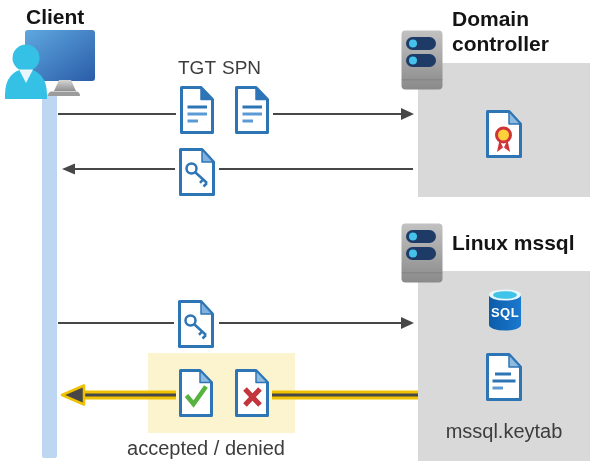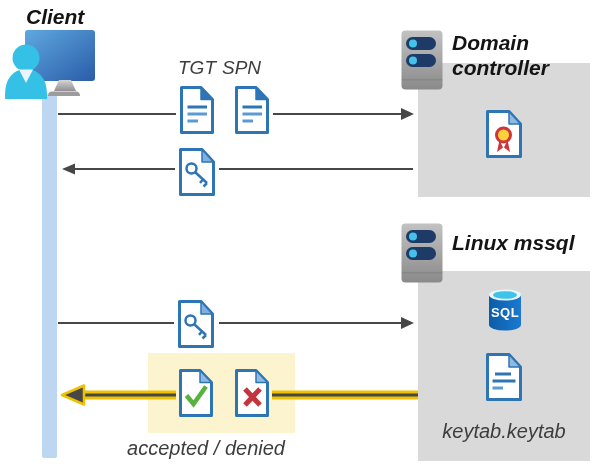--- a/index.html
+++ b/index.html
@@ -9,21 +9,21 @@
     --check-green:#57B33F; --cross-red:#C4343C; --cert-yellow:#FFD23B; --cert-red:#D13438;
     --sql-blue:#1167B5; --sql-cyan:#3FC3E8; --text-dark:#3D3D3D; --heading-black:#141414;
   }
   html,body{margin:0;padding:0;background:#fff;}
   .canvas{position:relative;width:600px;height:468px;background:#fff;overflow:hidden;
           font-family:"Liberation Sans",sans-serif;}
   .abs{position:absolute;}
   .graybox{position:absolute;background:var(--box-gray);}
   .yellowbox{position:absolute;background:var(--highlight-yellow);}
   .timeline{position:absolute;background:var(--timeline-blue);border-radius:2px;}
-  .lbl{position:absolute;color:var(--text-dark);font-style:italic;}
+  .lbl{position:absolute;color:var(--text-dark);}
   .heading{font-weight:700;color:var(--heading-black);font-size:21px;line-height:1.2;}
   .small-lbl{font-size:19px;text-align:left;}
   .mid-lbl{font-size:20px;text-align:center;}
   svg{display:block;}
   .doc-outline{fill:#fff;stroke:var(--doc-blue);stroke-width:3;stroke-linejoin:round;}
   .fold-solid{fill:var(--doc-blue);stroke:var(--doc-blue);stroke-width:1.5;stroke-linejoin:round;}
   .fold-light{fill:var(--fold-light);stroke:var(--doc-blue);stroke-width:1.5;stroke-linejoin:round;}
   .fold-mid{fill:var(--fold-mid);stroke:var(--doc-blue);stroke-width:1.5;stroke-linejoin:round;}
   .line-dark{stroke:var(--doc-blue);stroke-width:3;}
   .line-light{stroke:var(--doc-blue-light);stroke-width:3;}
@@ -187,18 +187,18 @@
 
   <svg class="abs" style="left:233px;top:368px;" width="38" height="50" viewBox="0 0 38 50">
     <path class="doc-outline" d="M3.5 2.5 H23 L34.5 14.5 V47.5 H3.5 Z"></path>
     <polygon class="fold-light" points="23,2.5 34.5,14.5 23,14.5"></polygon>
     <path d="M12 21 L27 37 M27 21 L12 37" fill="none" stroke="var(--cross-red)" stroke-width="5"></path>
   </svg>
 
   <div class="lbl heading" style="left:26px;top:4px;">Client</div>
   <div class="lbl small-lbl" style="left:178px;top:57px;width:38px;">TGT</div>
   <div class="lbl small-lbl" style="left:222px;top:57px;width:38px;">SPN</div>
-  <div class="lbl heading" style="left:452px;top:6px;width:140px;margin-top:24px;">Domain controller</div>
+  <div class="lbl heading" style="left:452px;top:6px;width:140px;">Domain controller</div>
   <div class="lbl heading" style="left:452px;top:230px;width:145px;">Linux mssql</div>
-  <div class="lbl mid-lbl" style="left:429px;top:420px;width:150px;">keytab.keytab</div>
+  <div class="lbl mid-lbl" style="left:429px;top:420px;width:150px;">mssql.keytab</div>
   <div class="lbl mid-lbl" style="left:121px;top:437px;width:170px;">accepted / denied</div>
 
 </div>
 
 </body></html>

